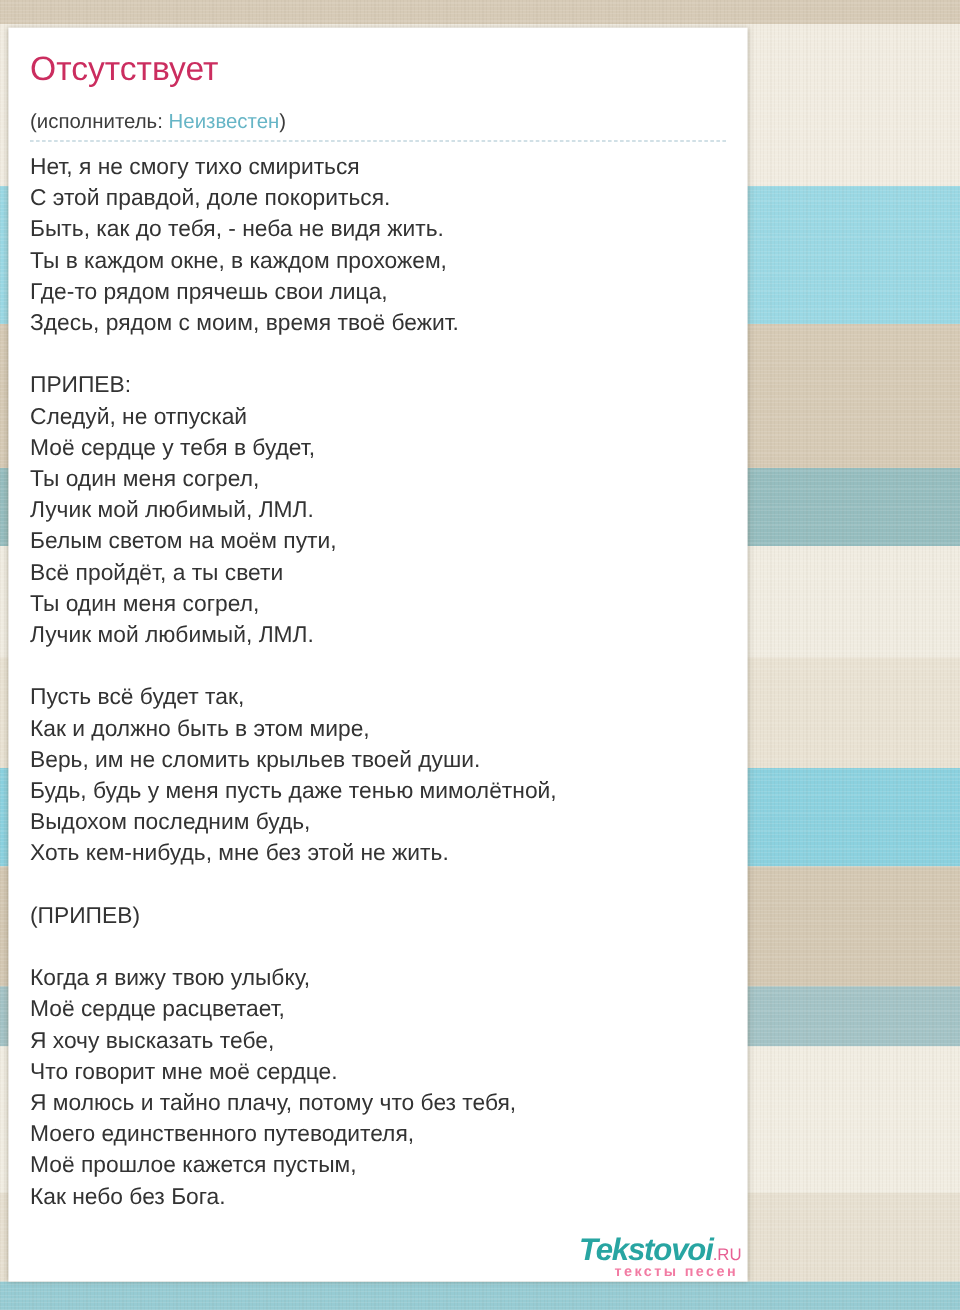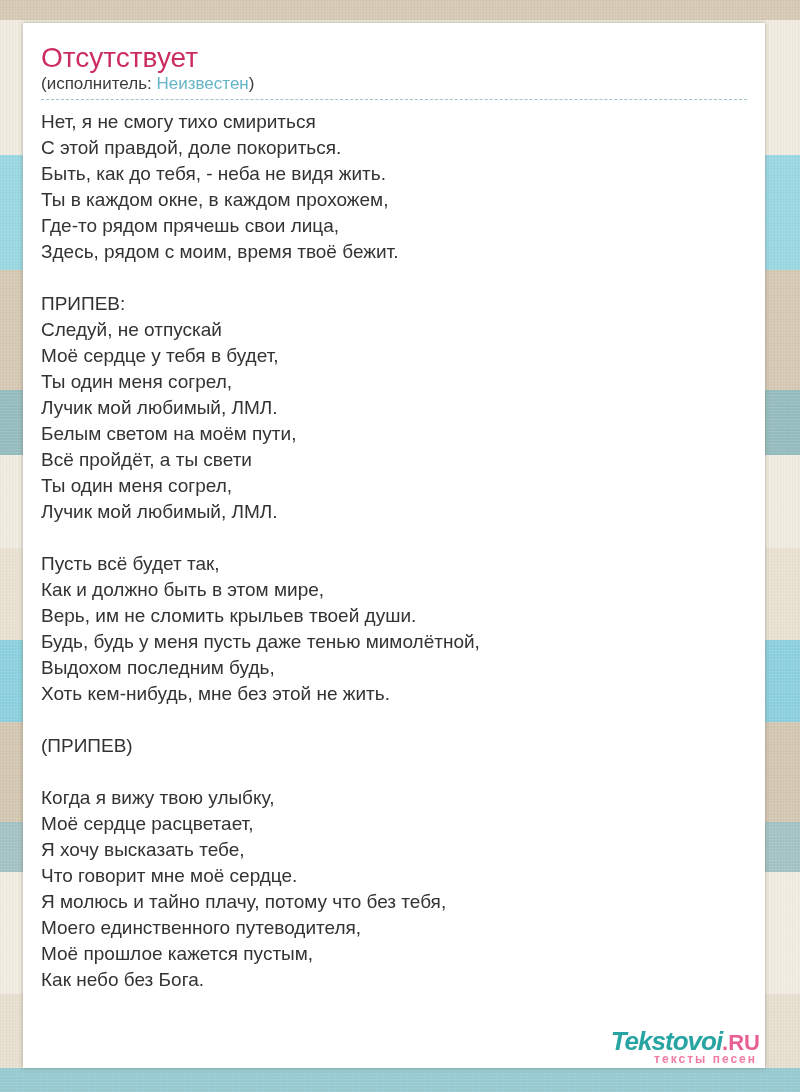--- a/index.html
+++ b/index.html
@@ -13,33 +13,33 @@
   .bg { position: absolute; inset: 0; z-index: 0; }
   .bg .stripe { width: 100%; }
   .bg::after {
     content: ""; position: absolute; inset: 0; pointer-events: none;
     background-image:
       repeating-linear-gradient(0deg,  rgba(255,255,255,.10) 0 1px, rgba(0,0,0,0) 1px 3px),
       repeating-linear-gradient(90deg, rgba(120,105,80,.05) 0 1px, rgba(0,0,0,0) 1px 3px);
   }
   
   .card {
-    position: absolute; left: 23px; top: 23px;
-    width: 742px; height: 1045px;
+    position: absolute; left: 7px; top: 23px;
+    width: 616px; height: 1045px;
     background: #ffffff; z-index: 1;
     box-shadow: 0 0 4px rgba(100, 90, 70, 0.45);
   }
   .card-inner { padding: 20px 18px 0 18px; }
 
   .title {
     margin: 0; font-size: 28px; line-height: 30px;
     font-weight: 400; color: var(--c-title, #cb2d5f);
   }
   .subtitle {
-    margin-top: 2px; font-size: 17px; line-height: 18px;
+    margin-top: 20px; font-size: 17px; line-height: 18px;
     color: #3c3c3c; padding-bottom: 6px;
     border-bottom: 1px dashed var(--c-dash, #a4c2ce);
   }
   .artist-link { color: var(--c-link, #66b5c6); text-decoration: none; cursor: pointer; }
 
   .lyrics {
     margin-top: 9px;
     font-size: 19px; line-height: 26px;
     color: var(--c-text, #333333);
   }
@@ -49,21 +49,21 @@
     position: absolute; right: 5px; bottom: 3px;
     text-align: right; line-height: 1; white-space: nowrap;
     cursor: pointer;
   }
   .logo-main {
     font-size: 26px; font-weight: bold; letter-spacing: -1px;
     color: var(--c-logo, #28a5a2);
     font-style: italic;
   }
   .logo-tld {
-    font-size: 22px; font-weight: bold;
+    font-size: 14px; font-weight: normal;
     color: var(--c-logo-pink, #e75f93);
   }
   .logo-tagline {
     font-size: 12px; font-weight: bold; letter-spacing: 2px;
     color: var(--c-tagline, #f27ba3);
     margin-top: -1px; padding-right: 3px;
   }
 </style>
 </head>
 <body>

